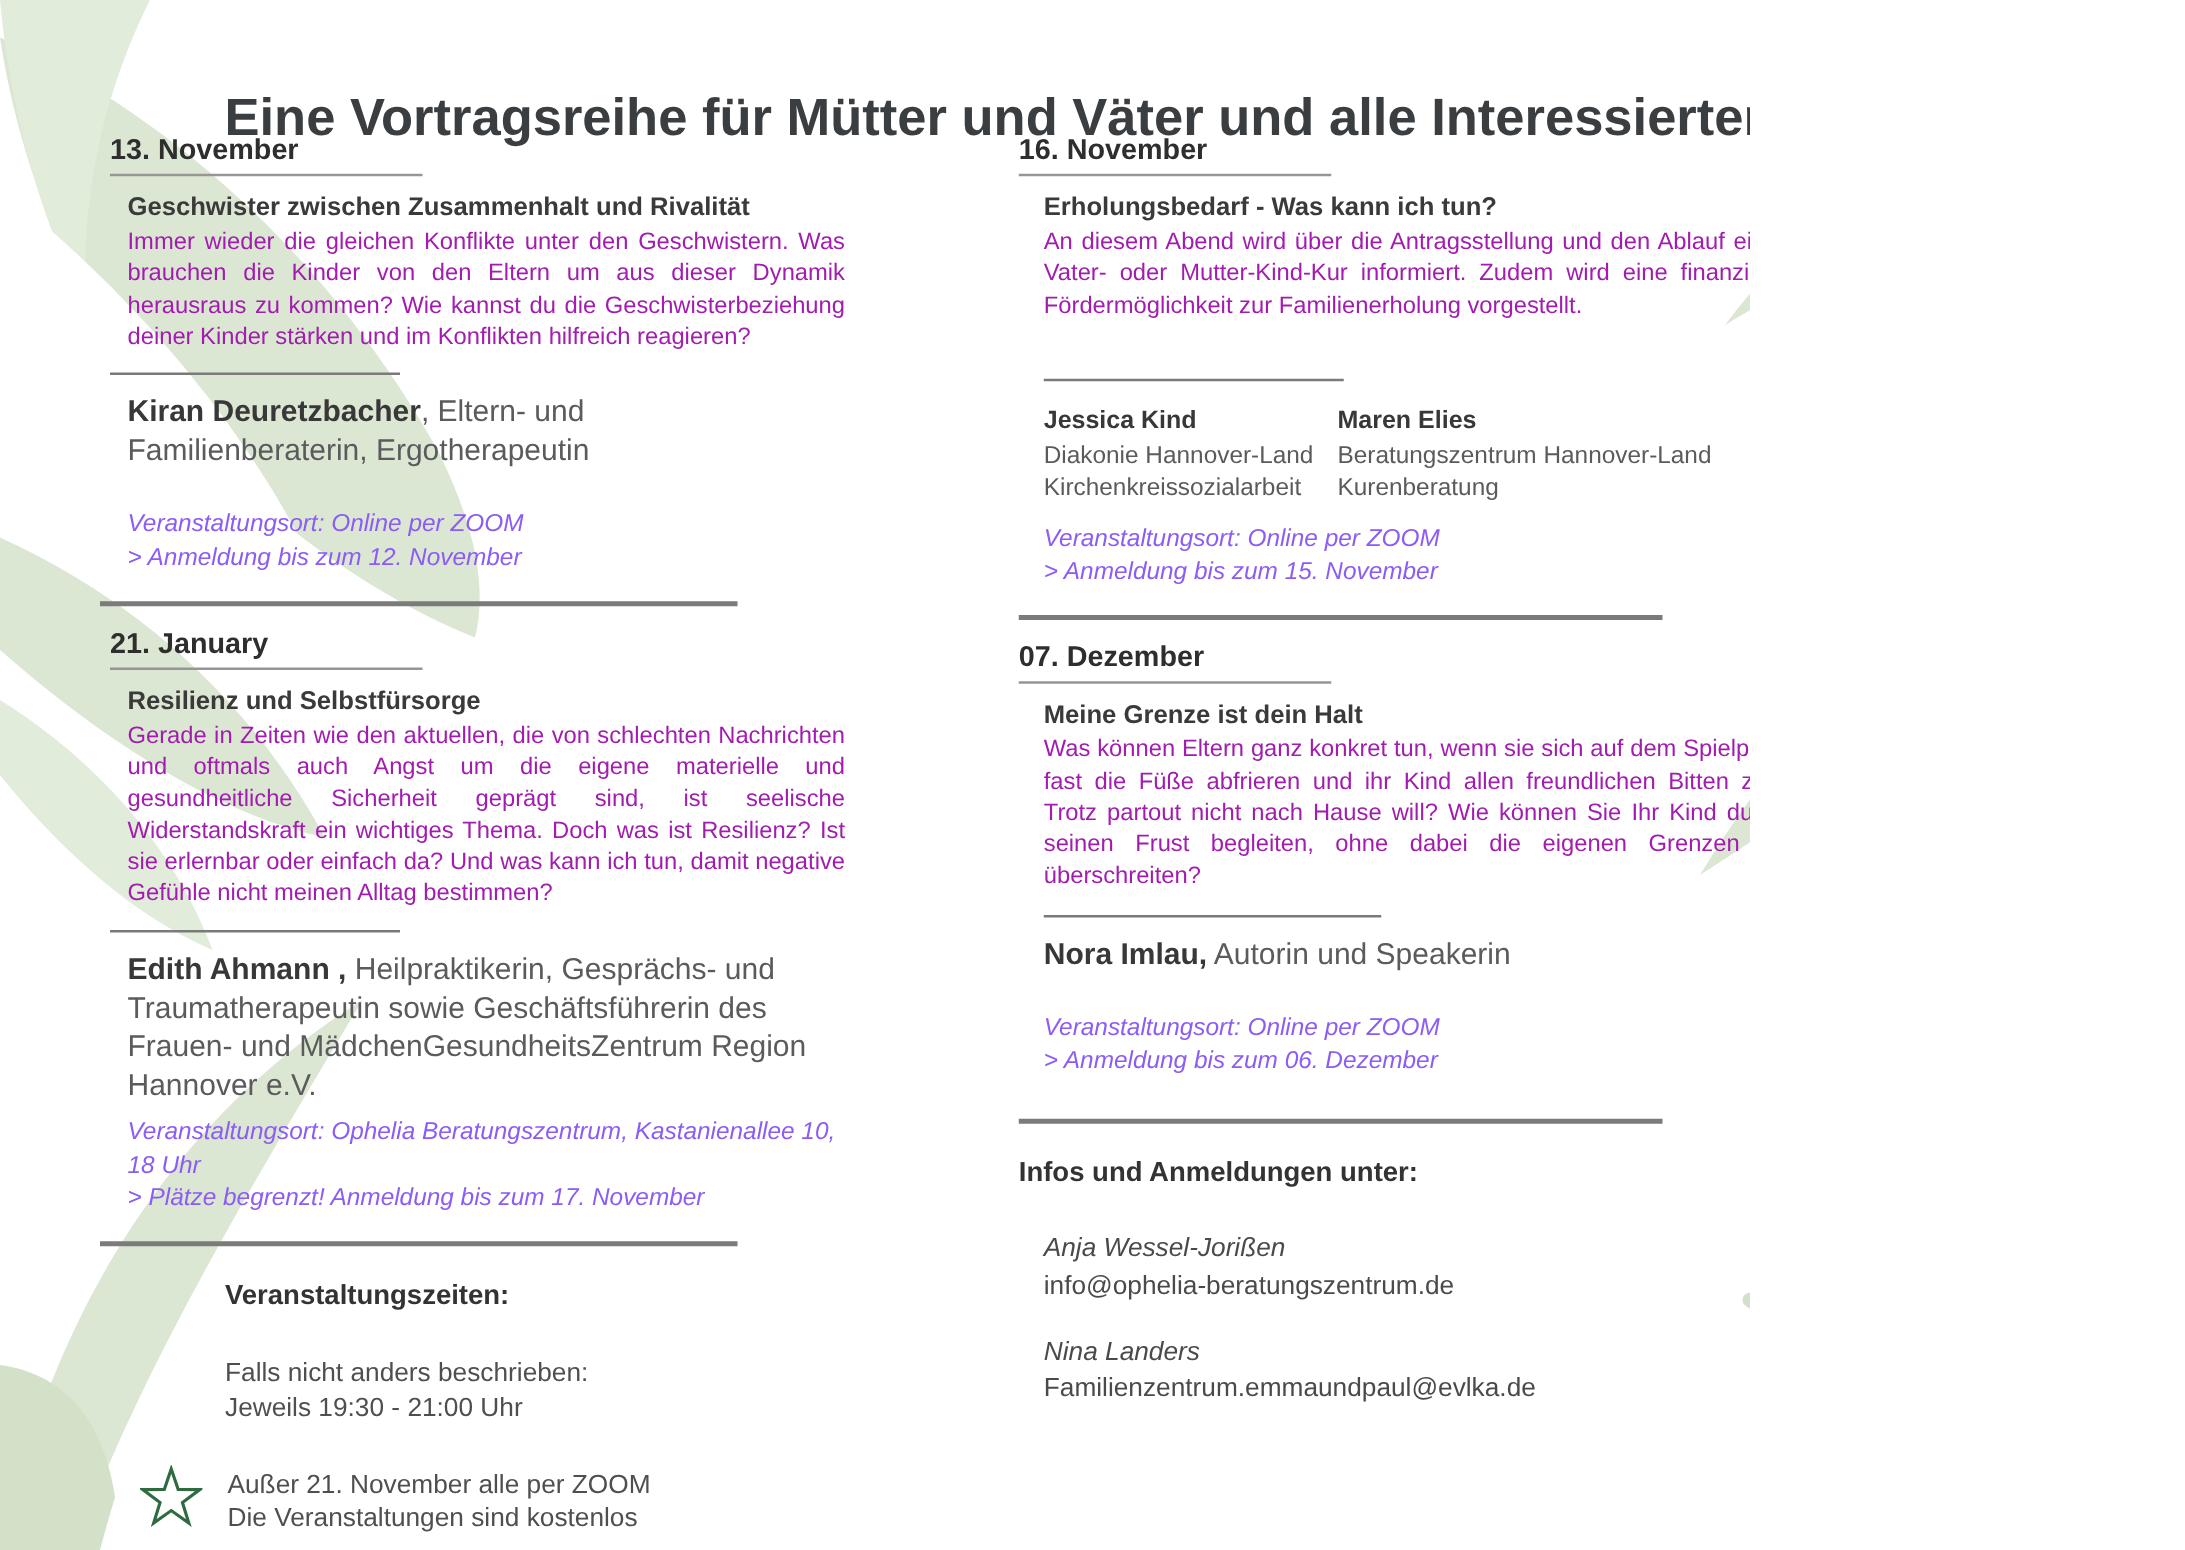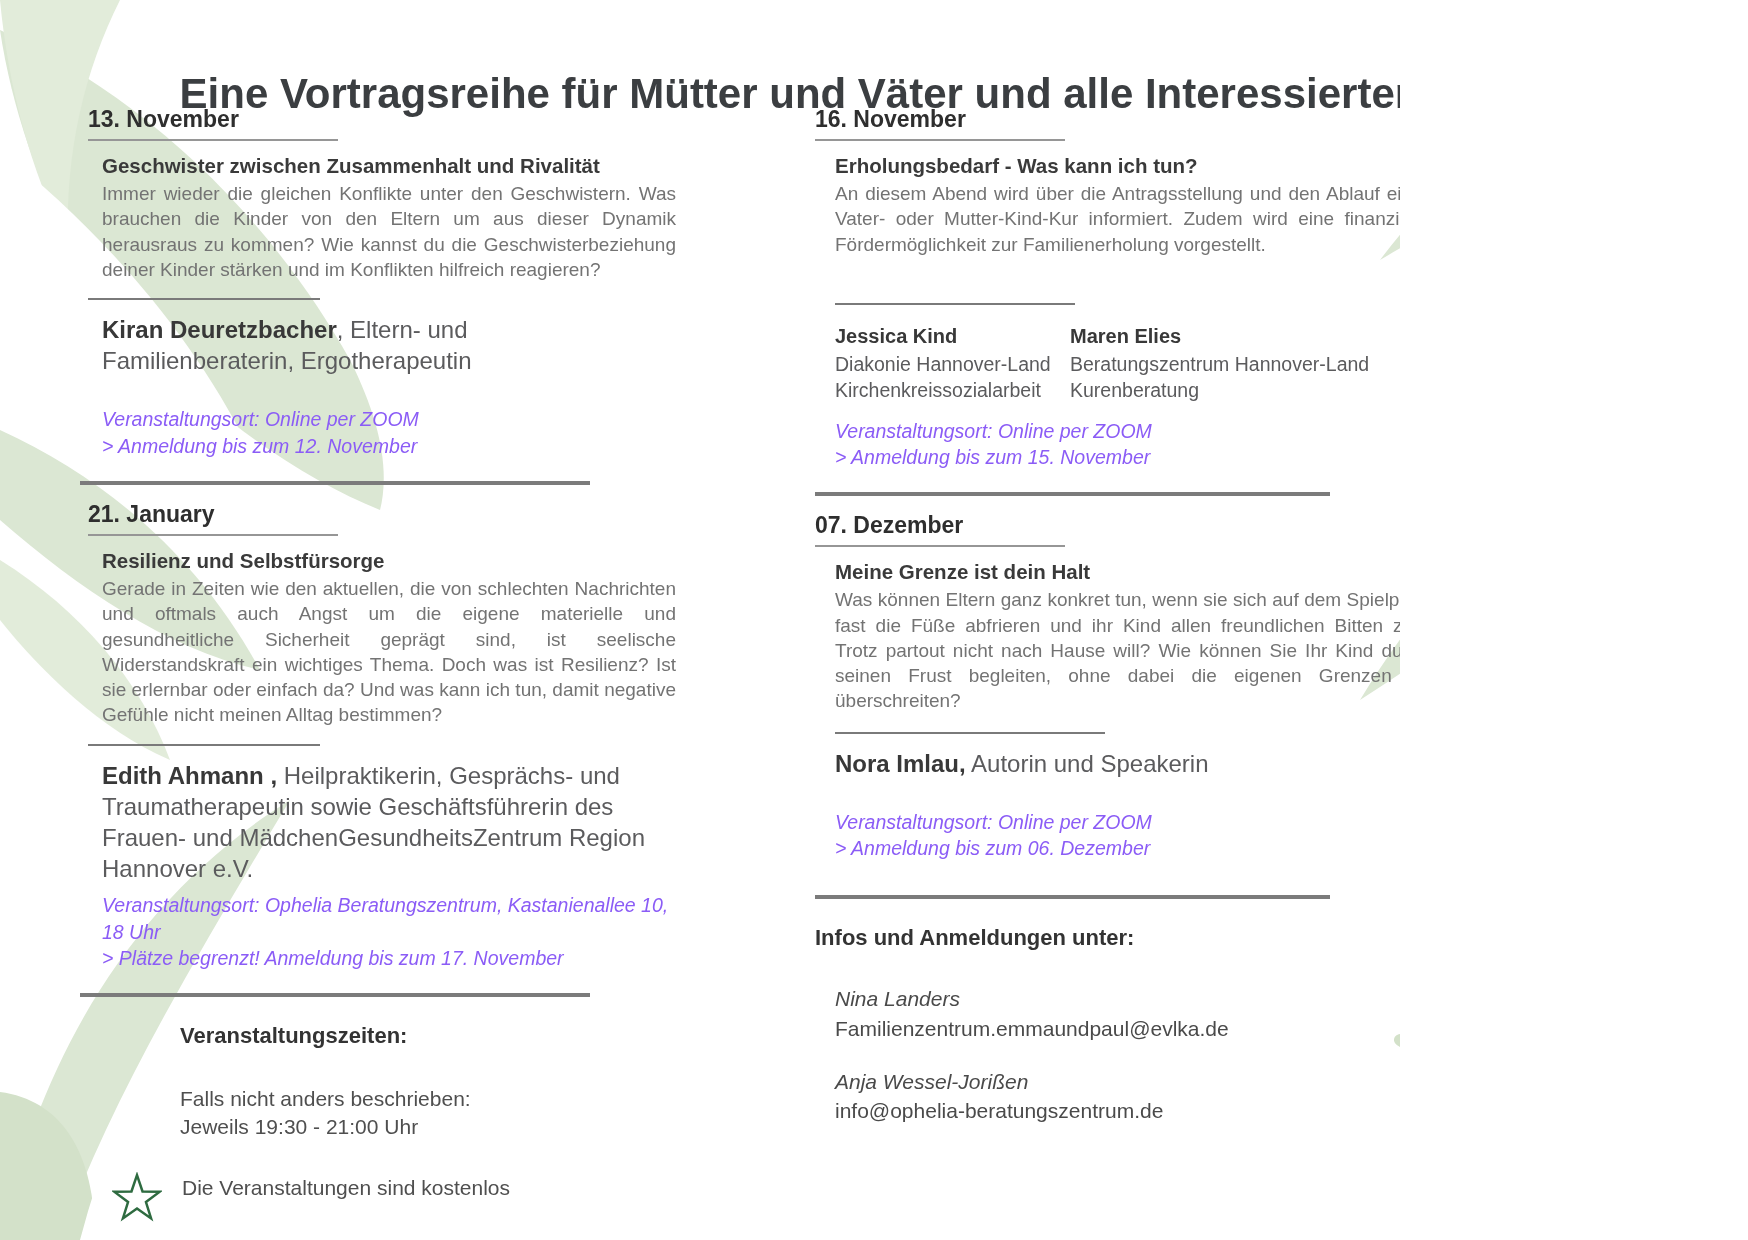--- a/index.html
+++ b/index.html
@@ -23,21 +23,21 @@
 
   .col{position:absolute;top:106px;}
   .col-left{left:88px;width:590px;}
   .col-right{left:815px;width:614px;}
 
   .date-heading{font-size:23px;font-weight:700;color:#2e2e2e;margin:0;}
   .date-underline{width:250px;border-bottom:2px solid #969696;margin-top:6px;}
 
   .event-title{font-size:20.5px;font-weight:700;color:#3a3a3a;margin:13px 0 3px 14px;}
   .event-desc{
-    font-size:19px;color:#737373;line-height:1.33;
+    font-size:19px;color:#a21caf;line-height:1.33;
     text-align:justify;margin:0 0 0 14px;
   }
   .col-left .event-desc{width:574px;}
   .col-right .event-desc{width:594px;margin-left:20px;}
   .col-right .event-title{margin-left:20px;}
 
   .hr-short{height:2px;background:#7a7a7a;border:0;margin:16px 0 0 0;}
   .hr-full{height:4px;background:#7b7b7b;border:0;}
   .col-left .hr-full{width:510px;margin:22px 0 16px -8px;}
   .col-right .hr-full{width:515px;margin:22px 0 16px 0;}
@@ -154,20 +154,21 @@
         <div>Falls nicht anders beschrieben:</div>
         <div>Jeweils 19:30 - 21:00 Uhr</div>
       </div>
       <div class="star-row">
         <span>
           <svg width="50" height="50" viewBox="0 0 48 48">
             <polygon class="star-shape" points="24,3 29.3,18.7 45.9,18.9 32.6,28.8 37.5,44.6 24,35 10.5,44.6 15.4,28.8 2.1,18.9 18.7,18.7"></polygon>
           </svg>
         </span>
         <div class="star-note">
+          <div>Außer 21. November alle per ZOOM</div>
           <div>Die Veranstaltungen sind kostenlos</div>
         </div>
       </div>
     </section>
 
   </div>
 
   <div class="col col-right content">
 
     <section>
@@ -207,24 +208,24 @@
         <em>Veranstaltungsort: Online per ZOOM</em>
         <em>&gt; Anmeldung bis zum 06. Dezember</em>
       </div>
     </section>
 
     <div class="hr-full" style="margin-top:34px;"></div>
 
     <section>
       <h2 class="footer-heading">Infos und Anmeldungen unter:</h2>
       <div class="contact-entry">
+        <em>Anja Wessel-Jorißen</em>
+        <span class="email">info@ophelia-beratungszentrum.de</span>
+      </div>
+      <div class="contact-entry">
         <em>Nina Landers</em>
         <span class="email">Familienzentrum.emmaundpaul@evlka.de</span>
       </div>
-      <div class="contact-entry">
-        <em>Anja Wessel-Jorißen</em>
-        <span class="email">info@ophelia-beratungszentrum.de</span>
-      </div>
     </section>
 
   </div>
 
 </div>
 
 </body></html>

